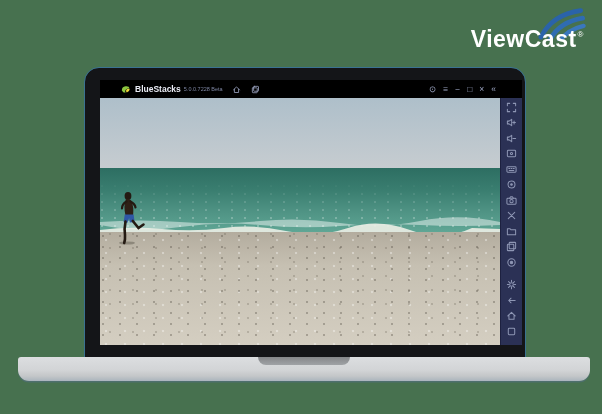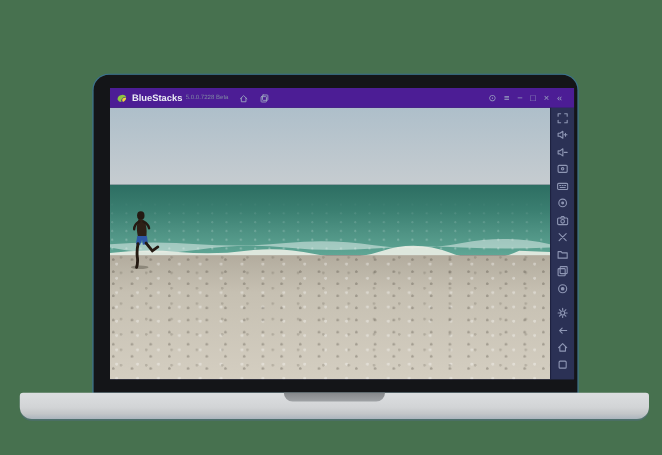--- a/index.html
+++ b/index.html
@@ -11,21 +11,21 @@
   .vc-swoosh{position:absolute;top:1px;right:2px;width:64px;height:38px;}
   .vc-text{position:absolute;top:24px;right:6px;color:#fff;font-size:23px;font-weight:bold;letter-spacing:.5px;white-space:nowrap;}
   .vc-text sup{font-size:8px;font-weight:normal;vertical-align:10px;margin-left:1px;}
 
   
   .laptop{position:absolute;left:0;top:0;width:602px;height:414px;}
   .screen{position:absolute;left:85px;top:68px;width:440px;height:289px;background:#141518;border-radius:14px 14px 0 0;outline:1px solid rgba(50,115,200,.55);}
   .display{position:absolute;left:15px;top:12px;width:422px;height:265px;background:#20243d;overflow:hidden;}
 
   
-  .titlebar{position:absolute;left:0;top:0;width:422px;height:18px;background:#4c1d95;display:flex;align-items:center;padding:0 5px;box-sizing:border-box;gap:4px;}
+  .titlebar{position:absolute;left:0;top:0;width:422px;height:18px;background:#000000;display:flex;align-items:center;padding:0 20px;box-sizing:border-box;gap:4px;}
   .bs-logo{width:11px;height:11px;display:inline-flex;}
   .bs-logo svg{width:11px;height:11px;}
   .bs-name{color:#e9ebf4;font-size:8.5px;font-weight:bold;}
   .bs-ver{color:#7e86a3;font-size:5.5px;margin-left:-1px;}
   .tb-icon{width:11px;height:11px;display:inline-flex;align-items:center;justify-content:center;margin-left:4px;}
   .tb-icon svg{width:9px;height:9px;stroke:#9aa3c0;fill:none;stroke-width:1.1;stroke-linecap:round;stroke-linejoin:round;}
   .tb-spacer{flex:1;}
   .win-controls{display:flex;align-items:center;gap:7px;margin-right:6px;}
   .wc{color:#9aa3c0;font-size:8.5px;line-height:1;cursor:default;}
 
@@ -52,20 +52,28 @@
 
   
   .base{position:absolute;left:18px;top:357px;width:572px;height:24px;background:linear-gradient(#dcdee0,#d2d4d6 55%,#c3c6c8 80%,#aab4bd);border-radius:3px 3px 11px 11px;box-shadow:0 1.5px 0 rgba(84,110,134,.55);}
   .notch{position:absolute;left:240px;top:0;width:92px;height:8px;background:linear-gradient(#85878a,#9fa2a5);border-radius:0 0 9px 9px;}
 </style>
 </head>
 <body>
 
 <div class="stage">
 
+  <div class="viewcast">
+    <svg class="vc-swoosh" viewBox="0 0 64 40">
+      <path d="M16,36 Q28,12 58,8" stroke="#2a63a9" stroke-width="5" fill="none" stroke-linecap="round"></path>
+      <path d="M26,38 Q36,20 60,16" stroke="#2f6cb2" stroke-width="5" fill="none" stroke-linecap="round"></path>
+      <path d="M36,40 Q44,28 61,24" stroke="#3a77bd" stroke-width="4.5" fill="none" stroke-linecap="round"></path>
+    </svg>
+    <div class="vc-text"><span>ViewCast</span><sup>®</sup></div>
+  </div>
 
   <div class="laptop">
     <div class="screen">
       <div class="display">
 
         <div class="titlebar">
           <span class="bs-logo">
             <svg viewBox="0 0 12 12">
               <path d="M2,7 Q2,3 6,2.5 Q10,2 10.5,5 Q8,4.5 6.5,6 Q5,7.5 6,9.5 Q3,9.5 2,7 Z" fill="#8cc63f"></path>
               <path d="M6.8,6.2 Q8.3,5 10.6,5.4 Q10.3,8.6 7.4,9.4 Q6.2,8 6.8,6.2 Z" fill="#f0d73c"></path>

